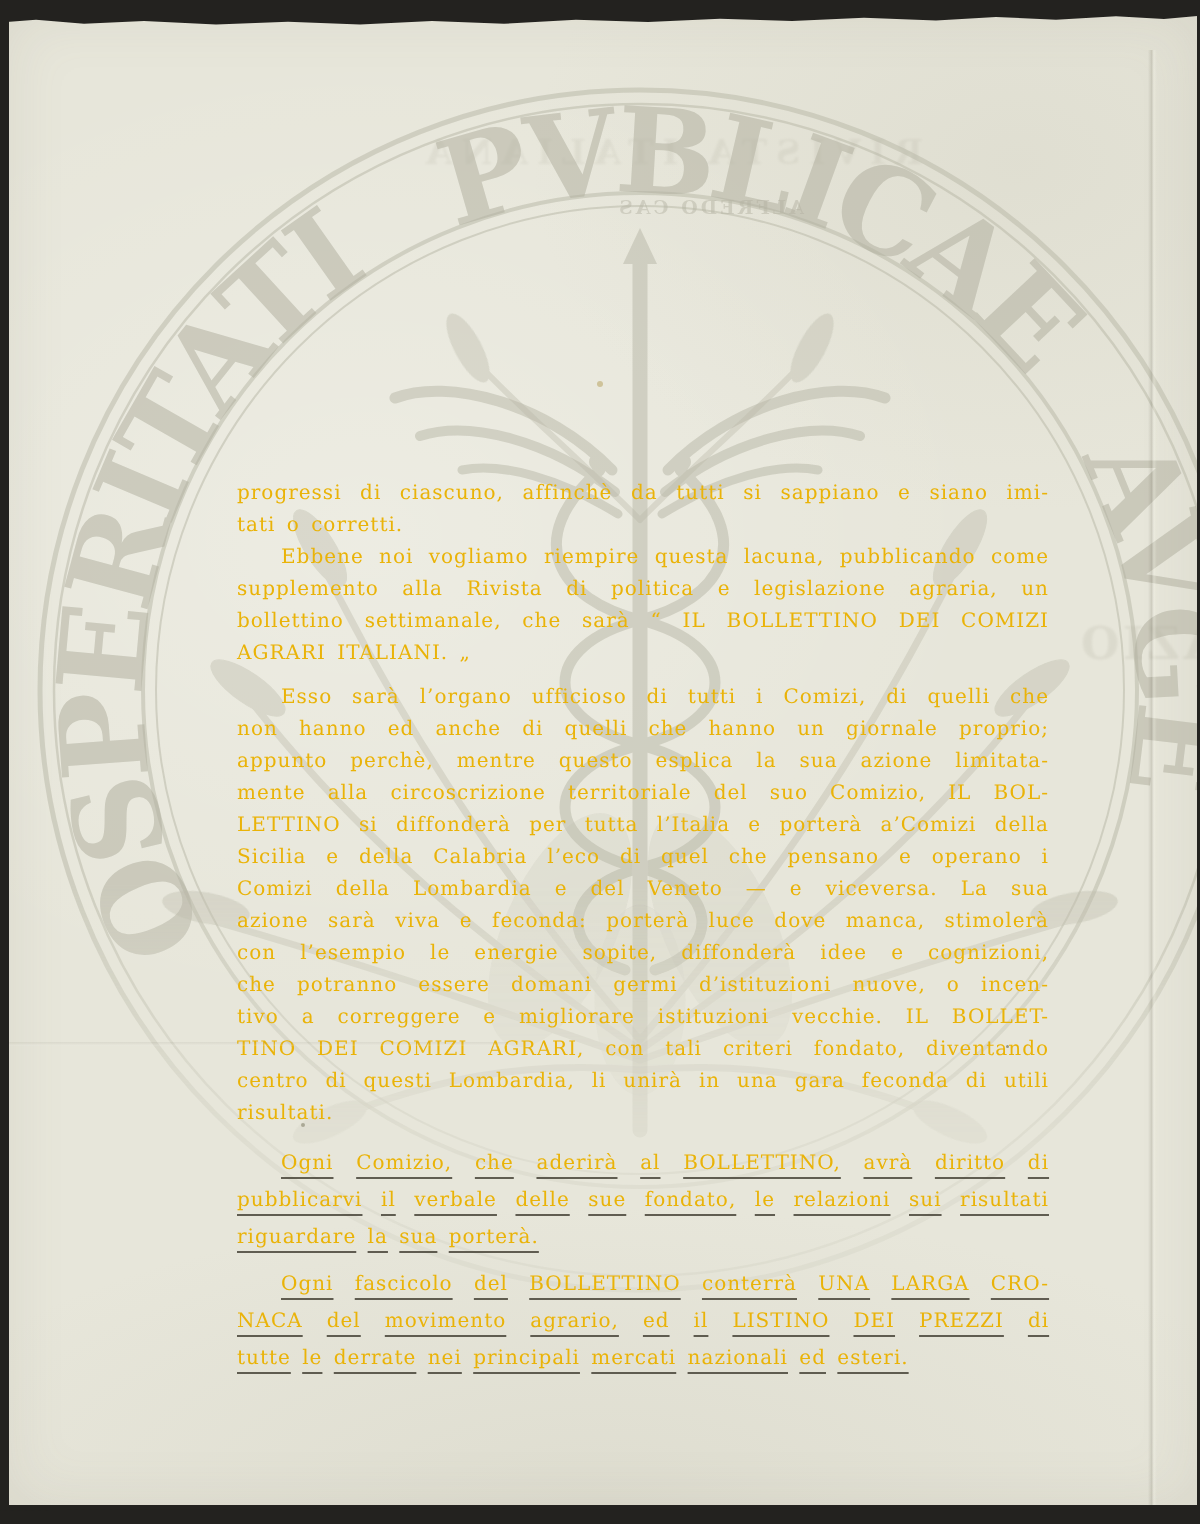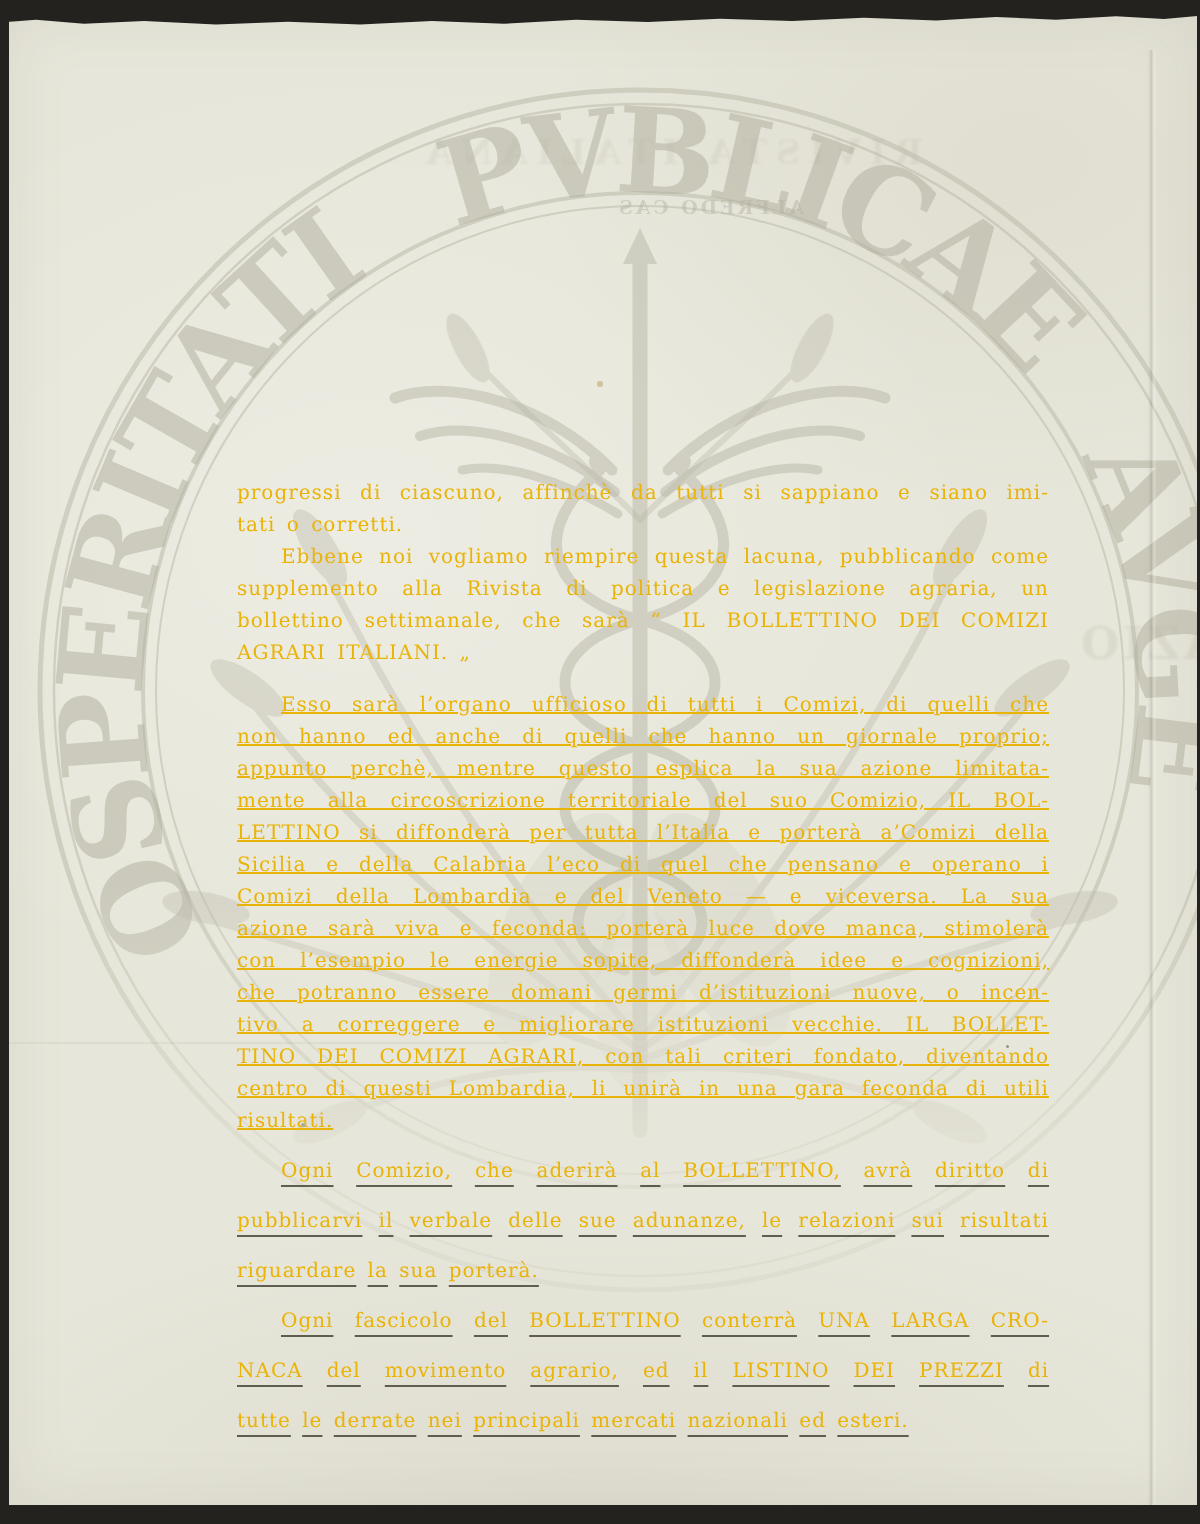--- a/index.html
+++ b/index.html
@@ -35,27 +35,27 @@
   .bleed{position:absolute;transform:scaleX(-1);color:#8d8a77;filter:blur(1px);
          font-weight:bold;white-space:nowrap;}
   .bleed1{left:360px;top:132px;width:620px;font-size:34px;letter-spacing:9px;opacity:.10;text-align:center;}
   .bleed2{left:545px;top:196px;width:330px;font-size:19px;letter-spacing:3px;opacity:.26;text-align:center;filter:blur(.6px);}
   .bleed3{left:1078px;top:618px;width:140px;font-size:44px;letter-spacing:4px;opacity:.12;overflow:hidden;}
   
   .text-block{position:absolute;left:237px;top:476px;width:812px;color:#eab308;
     font-size:20px;letter-spacing:1px;word-spacing:4px;
     text-rendering:geometricPrecision;}
   .para{margin:0;}
-  .para:nth-child(3){margin-top:20px;text-decoration:underline;}
+  .para:nth-child(3){margin-top:12px;}
   .para:nth-child(4){margin-top:16px;}
   .para:nth-child(5){margin-top:10px;}
   .line{line-height:32px;text-align:justify;text-align-last:justify;}
   .line.last{text-align-last:left;}
   .line.indent{text-indent:44px;}
-  .underlined .line{line-height:37px;margin-top:13px;}
+  .underlined .line{line-height:37px;}
   .underlined .w{text-decoration:underline;text-decoration-thickness:1.6px;
     text-underline-offset:8px;text-decoration-color:rgba(72,68,56,.85);}
 </style>
 </head>
 <body>
 
 <div class="stage">
   <div class="paper"></div>
 
   <div class="bleed bleed1">RIVISTA ITALIANA</div>
@@ -145,21 +145,21 @@
         <div class="line">azione sarà viva e feconda: porterà luce dove manca, stimolerà</div>
         <div class="line">con l’esempio le energie sopite, diffonderà idee e cognizioni,</div>
         <div class="line">che potranno essere domani germi d’istituzioni nuove, o incen-</div>
         <div class="line">tivo a correggere e migliorare istituzioni vecchie. IL BOLLET-</div>
         <div class="line">TINO DEI COMIZI AGRARI, con tali criteri fondato, diventando</div>
         <div class="line">centro di questi Lombardia, li unirà in una gara feconda di utili</div>
         <div class="line last">risultati.</div>
       </div>
       <div class="para underlined">
         <div class="line indent"><span class="w">Ogni</span> <span class="w">Comizio,</span> <span class="w">che</span> <span class="w">aderirà</span> <span class="w">al</span> <span class="w">BOLLETTINO,</span> <span class="w">avrà</span> <span class="w">diritto</span> <span class="w">di</span></div>
-        <div class="line"><span class="w">pubblicarvi</span> <span class="w">il</span> <span class="w">verbale</span> <span class="w">delle</span> <span class="w">sue</span> <span class="w">adunanze,</span> <span class="w">le</span> <span class="w">relazioni</span> <span class="w">sui</span> <span class="w">risultati</span></div>
+        <div class="line"><span class="w">pubblicarvi</span> <span class="w">il</span> <span class="w">verbale</span> <span class="w">delle</span> <span class="w">sue</span> <span class="w">fondato,</span> <span class="w">le</span> <span class="w">relazioni</span> <span class="w">sui</span> <span class="w">risultati</span></div>
         <div class="line last"><span class="w">riguardare</span> <span class="w">la</span> <span class="w">sua</span> <span class="w">porterà.</span></div>
       </div>
       <div class="para underlined">
         <div class="line indent"><span class="w">Ogni</span> <span class="w">fascicolo</span> <span class="w">del</span> <span class="w">BOLLETTINO</span> <span class="w">conterrà</span> <span class="w">UNA</span> <span class="w">LARGA</span> <span class="w">CRO-</span></div>
         <div class="line"><span class="w">NACA</span> <span class="w">del</span> <span class="w">movimento</span> <span class="w">agrario,</span> <span class="w">ed</span> <span class="w">il</span> <span class="w">LISTINO</span> <span class="w">DEI</span> <span class="w">PREZZI</span> <span class="w">di</span></div>
         <div class="line last"><span class="w">tutte</span> <span class="w">le</span> <span class="w">derrate</span> <span class="w">nei</span> <span class="w">principali</span> <span class="w">mercati</span> <span class="w">nazionali</span> <span class="w">ed</span> <span class="w">esteri.</span></div>
       </div>
     </div>
 
   <div class="crease-v"></div>

